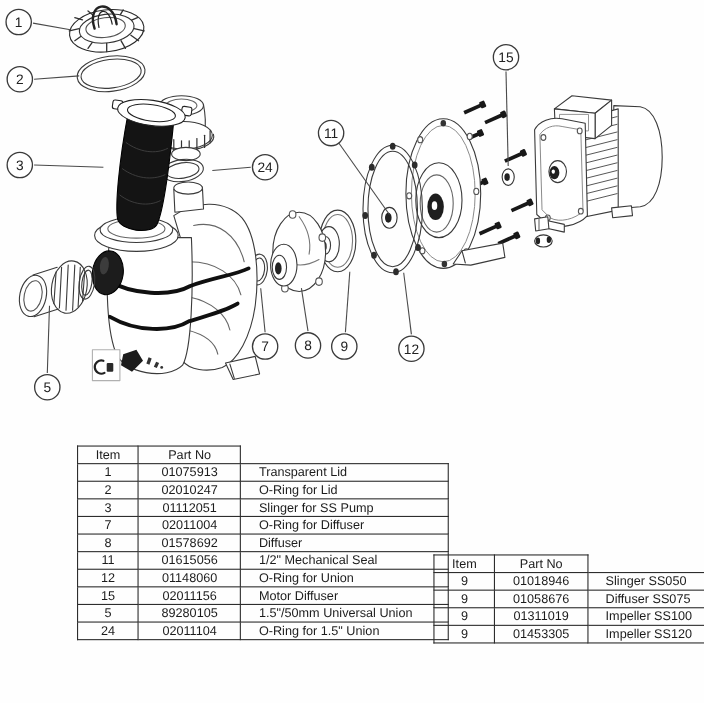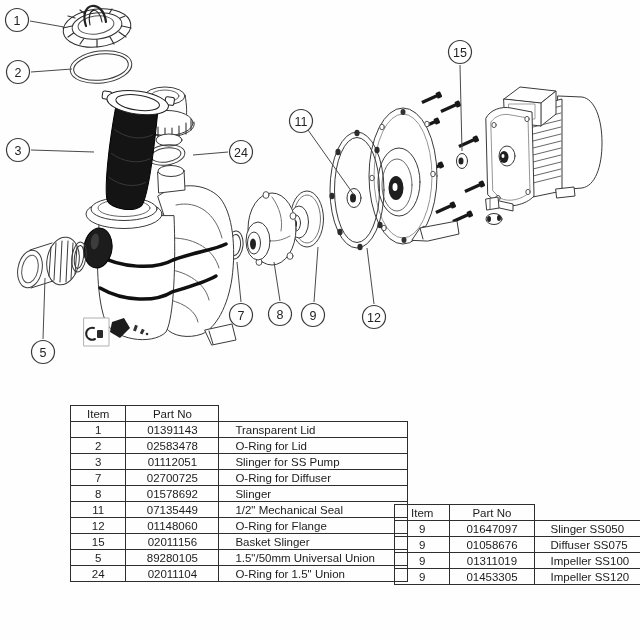--- a/index.html
+++ b/index.html
@@ -353,57 +353,57 @@
   <thead>
     <tr>
       <th class="center">Item</th>
       <th class="center">Part No</th>
       <th class="ghost"></th>
     </tr>
   </thead>
   <tbody id="main-tbody">
         <tr>
           <td class="center">1</td>
-          <td class="center">01391143</td>
+          <td class="center">01075913</td>
           <td>Transparent Lid</td>
         </tr>
         <tr>
           <td class="center">2</td>
-          <td class="center">02583478</td>
+          <td class="center">02010247</td>
           <td>O-Ring for Lid</td>
         </tr>
         <tr>
           <td class="center">3</td>
           <td class="center">01112051</td>
           <td>Slinger for SS Pump</td>
         </tr>
         <tr>
           <td class="center">7</td>
-          <td class="center">02700725</td>
+          <td class="center">02011004</td>
           <td>O-Ring for Diffuser</td>
         </tr>
         <tr>
           <td class="center">8</td>
           <td class="center">01578692</td>
-          <td>Slinger</td>
+          <td>Diffuser</td>
         </tr>
         <tr>
           <td class="center">11</td>
-          <td class="center">07135449</td>
+          <td class="center">01615056</td>
           <td>1/2" Mechanical Seal</td>
         </tr>
         <tr>
           <td class="center">12</td>
           <td class="center">01148060</td>
-          <td>O-Ring for Flange</td>
+          <td>O-Ring for Union</td>
         </tr>
         <tr>
           <td class="center">15</td>
           <td class="center">02011156</td>
-          <td>Basket Slinger</td>
+          <td>Motor Diffuser</td>
         </tr>
         <tr>
           <td class="center">5</td>
           <td class="center">89280105</td>
           <td>1.5"/50mm Universal Union</td>
         </tr>
         <tr>
           <td class="center">24</td>
           <td class="center">02011104</td>
           <td>O-Ring for 1.5" Union</td>
@@ -420,21 +420,21 @@
   <thead>
     <tr>
       <th class="center">Item</th>
       <th class="center">Part No</th>
       <th class="ghost"></th>
     </tr>
   </thead>
   <tbody id="imp-tbody">
         <tr>
           <td class="center">9</td>
-          <td class="center">01647097</td>
+          <td class="center">01018946</td>
           <td>Slinger SS050</td>
         </tr>
         <tr>
           <td class="center">9</td>
           <td class="center">01058676</td>
           <td>Diffuser SS075</td>
         </tr>
         <tr>
           <td class="center">9</td>
           <td class="center">01311019</td>

